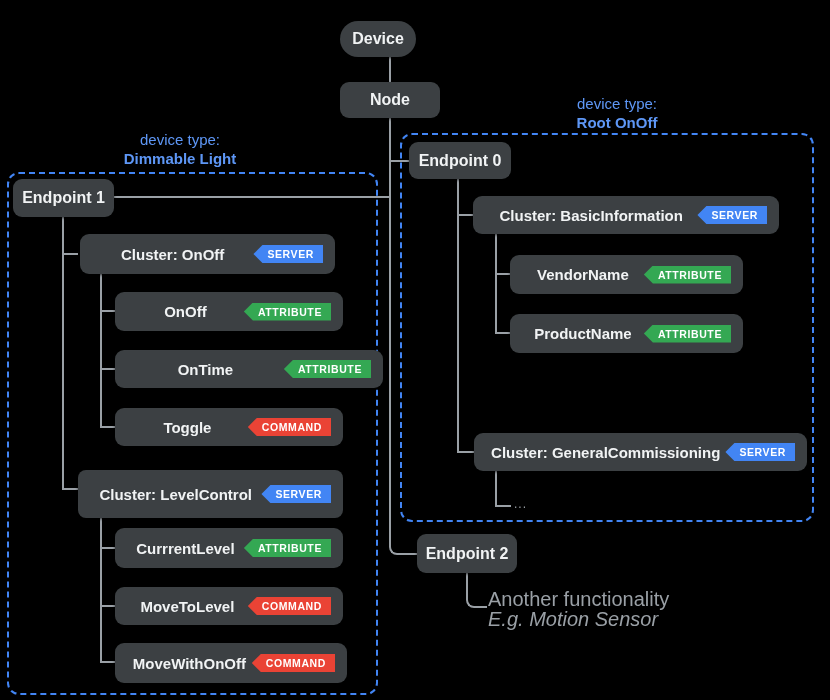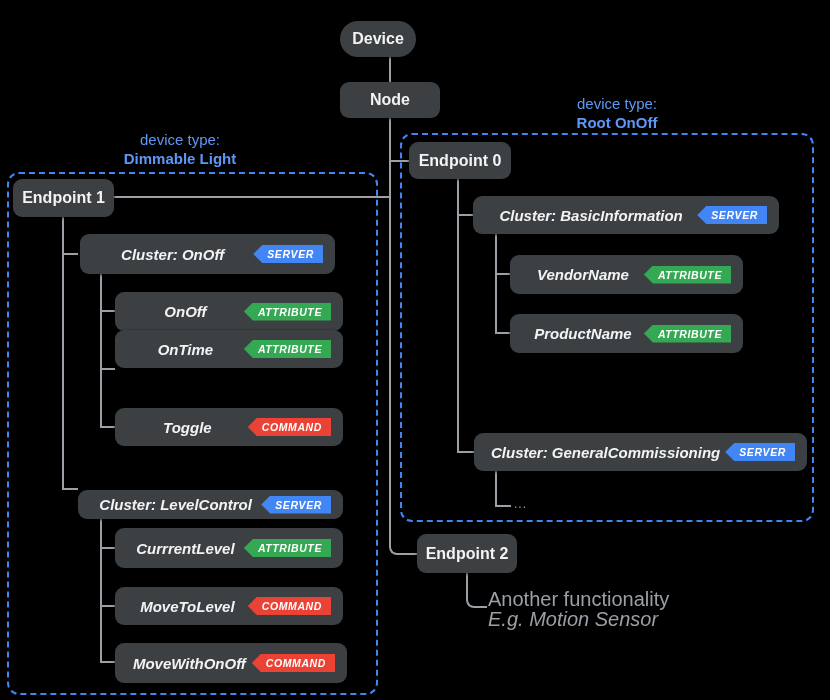--- a/index.html
+++ b/index.html
@@ -9,21 +9,21 @@
     -webkit-font-smoothing:antialiased;
   }
   
   .nodebox{
     position:absolute;box-sizing:border-box;background:#3c4043;border-radius:9px;
     color:#f1f3f4;display:flex;align-items:center;justify-content:center;
     font-weight:bold;box-shadow:0 1px 3px rgba(0,0,0,.7);
   }
   .nodebox .lbl{white-space:nowrap;}
   .ep{font-size:16px;}
-  .rowbox{font-size:15px;padding:0 12px;font-style:italic;}
+  .rowbox{font-size:15px;padding:0 12px;}
   .rowbox .lbl{flex:1;text-align:center;}
   
   .badge{
     flex:none;display:inline-block;color:#fff;font-size:10.5px;font-weight:bold;
     letter-spacing:.6px;line-height:18px;height:18px;padding:0 9px 0 14px;
     clip-path:polygon(9px 0,100% 0,100% 100%,9px 100%,0 50%);
     white-space:nowrap;
   }
   .badge.server{background:#4285f4;}
   .badge.attribute{background:#34a853;}
@@ -109,30 +109,30 @@
   </div>
 
   <div class="nodebox rowbox" style="left:80px;top:234px;width:255px;height:40px;">
     <span class="lbl">Cluster: OnOff</span>
     <span class="badge server">SERVER</span>
   </div>
   <div class="nodebox rowbox" style="left:115px;top:292px;width:228px;height:39px;">
     <span class="lbl">OnOff</span>
     <span class="badge attribute">ATTRIBUTE</span>
   </div>
-  <div class="nodebox rowbox" style="left:115px;top:330px;width:228px;height:38px;">
+  <div class="nodebox rowbox" style="left:115px;top:350px;width:268px;height:38px;">
     <span class="lbl">OnTime</span>
     <span class="badge attribute">ATTRIBUTE</span>
   </div>
   <div class="nodebox rowbox" style="left:115px;top:408px;width:228px;height:38px;">
     <span class="lbl">Toggle</span>
     <span class="badge command">COMMAND</span>
   </div>
 
-  <div class="nodebox rowbox" style="left:78px;top:490px;width:265px;height:29px;">
+  <div class="nodebox rowbox" style="left:78px;top:470px;width:265px;height:48px;border-radius:8px;">
     <span class="lbl">Cluster: LevelControl</span>
     <span class="badge server">SERVER</span>
   </div>
   <div class="nodebox rowbox" style="left:115px;top:528px;width:228px;height:40px;">
     <span class="lbl">CurrrentLevel</span>
     <span class="badge attribute">ATTRIBUTE</span>
   </div>
   <div class="nodebox rowbox" style="left:115px;top:587px;width:228px;height:38px;">
     <span class="lbl">MoveToLevel</span>
     <span class="badge command">COMMAND</span>

